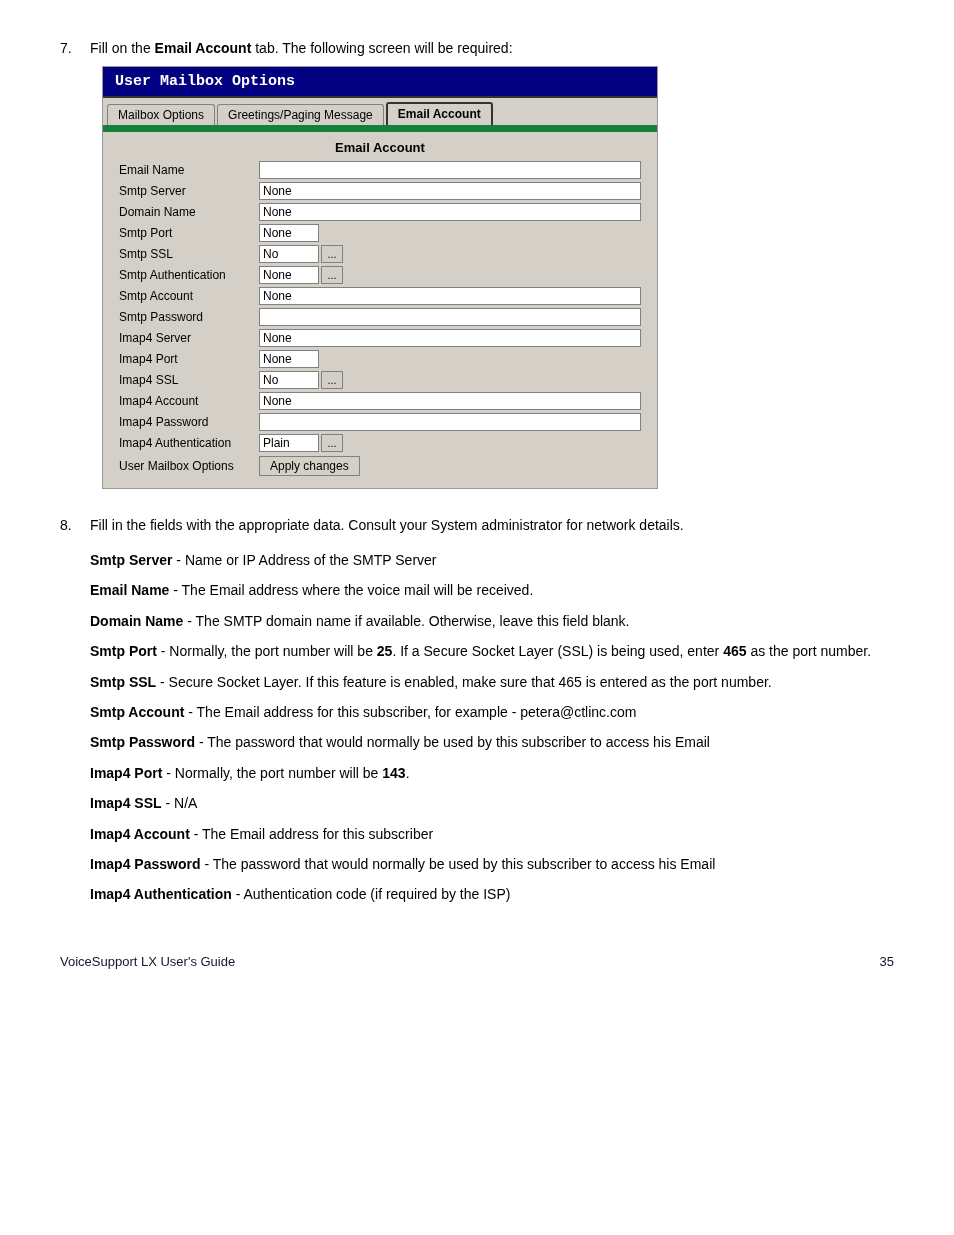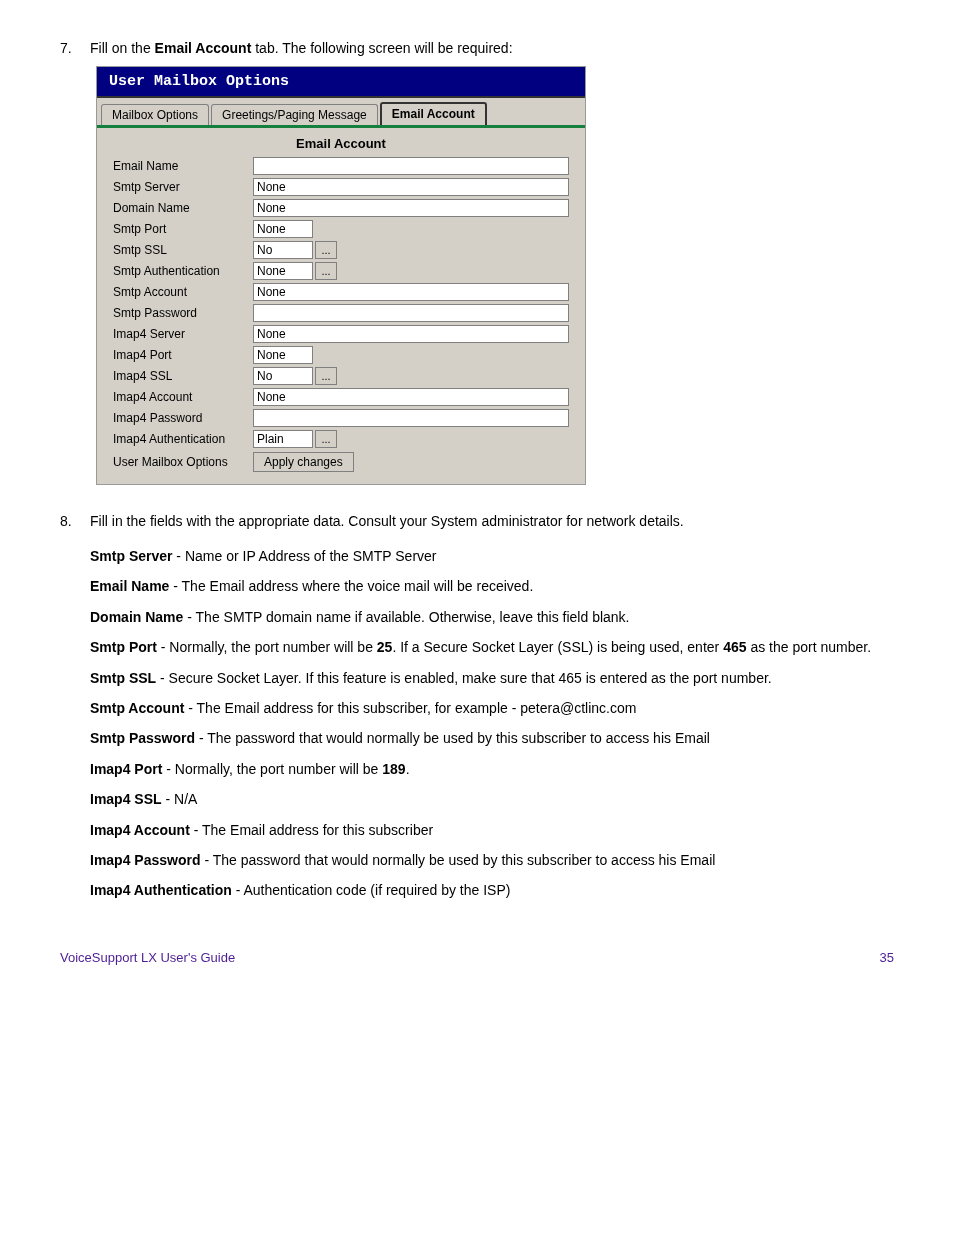--- a/index.html
+++ b/index.html
@@ -22,41 +22,41 @@
       min-width: 30px;
       font-size: 14px;
     }
     .step-content {
       flex: 1;
     }
 
     .screenshot-container {
       border: 1px solid #999;
       background: #d4d0c8;
-      width: 490px;
-      margin: 10px 0 10px 6px;
+      width: 556px;
+      margin: 10px 0 10px 12px;
       padding: 0;
     }
 
     .title-bar {
       background: #000080;
       color: #fff;
       font-size: 15px;
       font-weight: bold;
       padding: 6px 12px;
       font-family: 'Courier New', monospace;
       border-bottom: 2px solid #333;
     }
 
     .tabs-bar {
       background: #d4d0c8;
       display: flex;
       align-items: flex-end;
       padding: 4px 4px 0 4px;
-      border-bottom: 3px solid #15803d;
+      border-bottom: 7px solid #15803d;
     }
     .tab {
       padding: 3px 10px;
       font-size: 12px;
       border: 1px solid #808080;
       border-bottom: none;
       background: #d4d0c8;
       margin-right: 2px;
       cursor: pointer;
       border-radius: 3px 3px 0 0;
@@ -147,21 +147,21 @@
     }
     .desc-item b {
       font-weight: bold;
     }
 
     .footer {
       display: flex;
       justify-content: space-between;
       margin-top: 40px;
       font-size: 13px;
-      color: #4c1d95;
+      color: #0f172a;
     }
 
     .step-intro {
       font-size: 14px;
       margin-bottom: 8px;
     }
   </style>
 </head>
 <body>
 
@@ -307,21 +307,21 @@
       <div class="desc-item">
         <b>Smtp Account</b><span> - The Email address for this subscriber, for example - petera@ctlinc.com</span>
       </div>
 
       <div class="desc-item">
         <b>Smtp Password</b><span> - The password that would normally be used by this subscriber to access his Email</span>
       </div>
 
 
       <div class="desc-item">
-        <b>Imap4 Port</b><span> - Normally, the port number will be <b>189</b>.</span>
+        <b>Imap4 Port</b><span> - Normally, the port number will be <b>143</b>.</span>
       </div>
 
       <div class="desc-item">
         <b>Imap4 SSL</b><span> - N/A</span>
       </div>
 
       <div class="desc-item">
         <b>Imap4 Account</b><span> - The Email address for this subscriber</span>
       </div>
 

